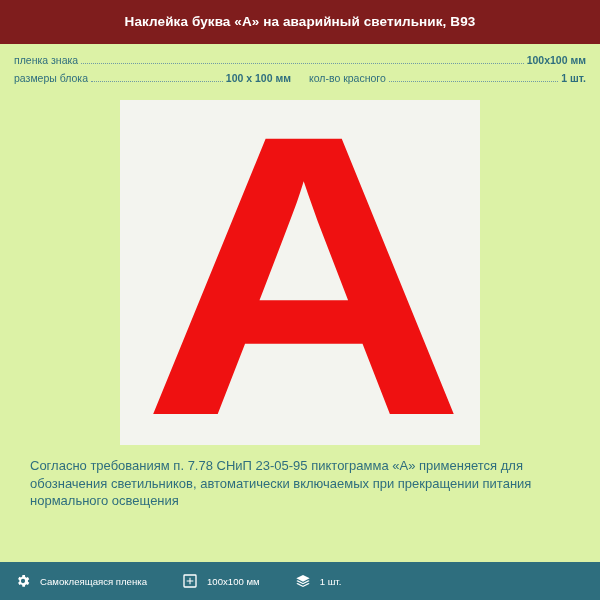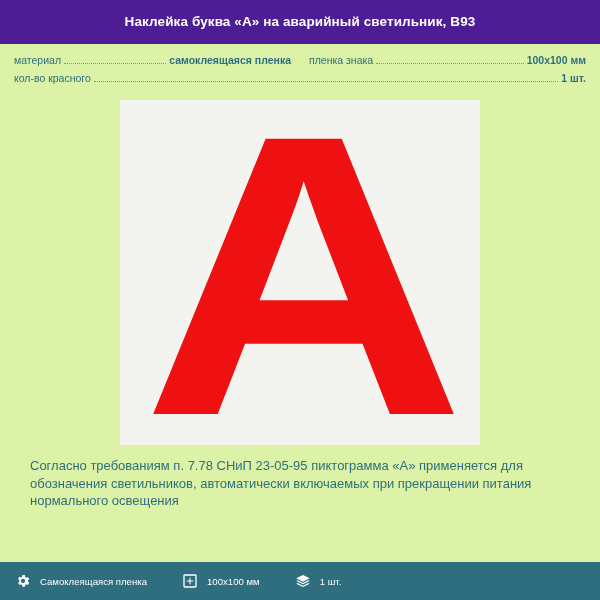--- a/index.html
+++ b/index.html
@@ -17,21 +17,21 @@
     position: relative;
     width: 600px;
     height: 600px;
     background: #dcf2a6;
     box-sizing: border-box;
   }
 
   
   .header {
     height: 44px;
-    background: #4c1d95;
+    background: #7f1d1d;
     color: #ffffff;
     display: flex;
     align-items: center;
     justify-content: center;
     text-align: center;
     padding: 0 14px;
     box-sizing: border-box;
   }
   .header-title {
     font-size: 13.5px;
@@ -148,31 +148,31 @@
 
 <div class="page">
 
   <div class="header">
     <div class="header-title">Наклейка буква «А» на аварийный светильник, B93</div>
   </div>
 
   <div class="specs">
     <div class="spec-row">
       <div class="spec">
-        <span class="label">материал</span>
-        <span class="dots"></span>
-        <span class="value">самоклеящаяся пленка</span>
-      </div>
-      <div class="spec">
         <span class="label">пленка знака</span>
         <span class="dots"></span>
         <span class="value">100x100 мм</span>
       </div>
     </div>
     <div class="spec-row">
+      <div class="spec">
+        <span class="label">размеры блока</span>
+        <span class="dots"></span>
+        <span class="value">100 x 100 мм</span>
+      </div>
       <div class="spec">
         <span class="label">кол-во красного</span>
         <span class="dots"></span>
         <span class="value">1 шт.</span>
       </div>
     </div>
   </div>
 
   <div class="image-area">
     <div class="sign-box">

